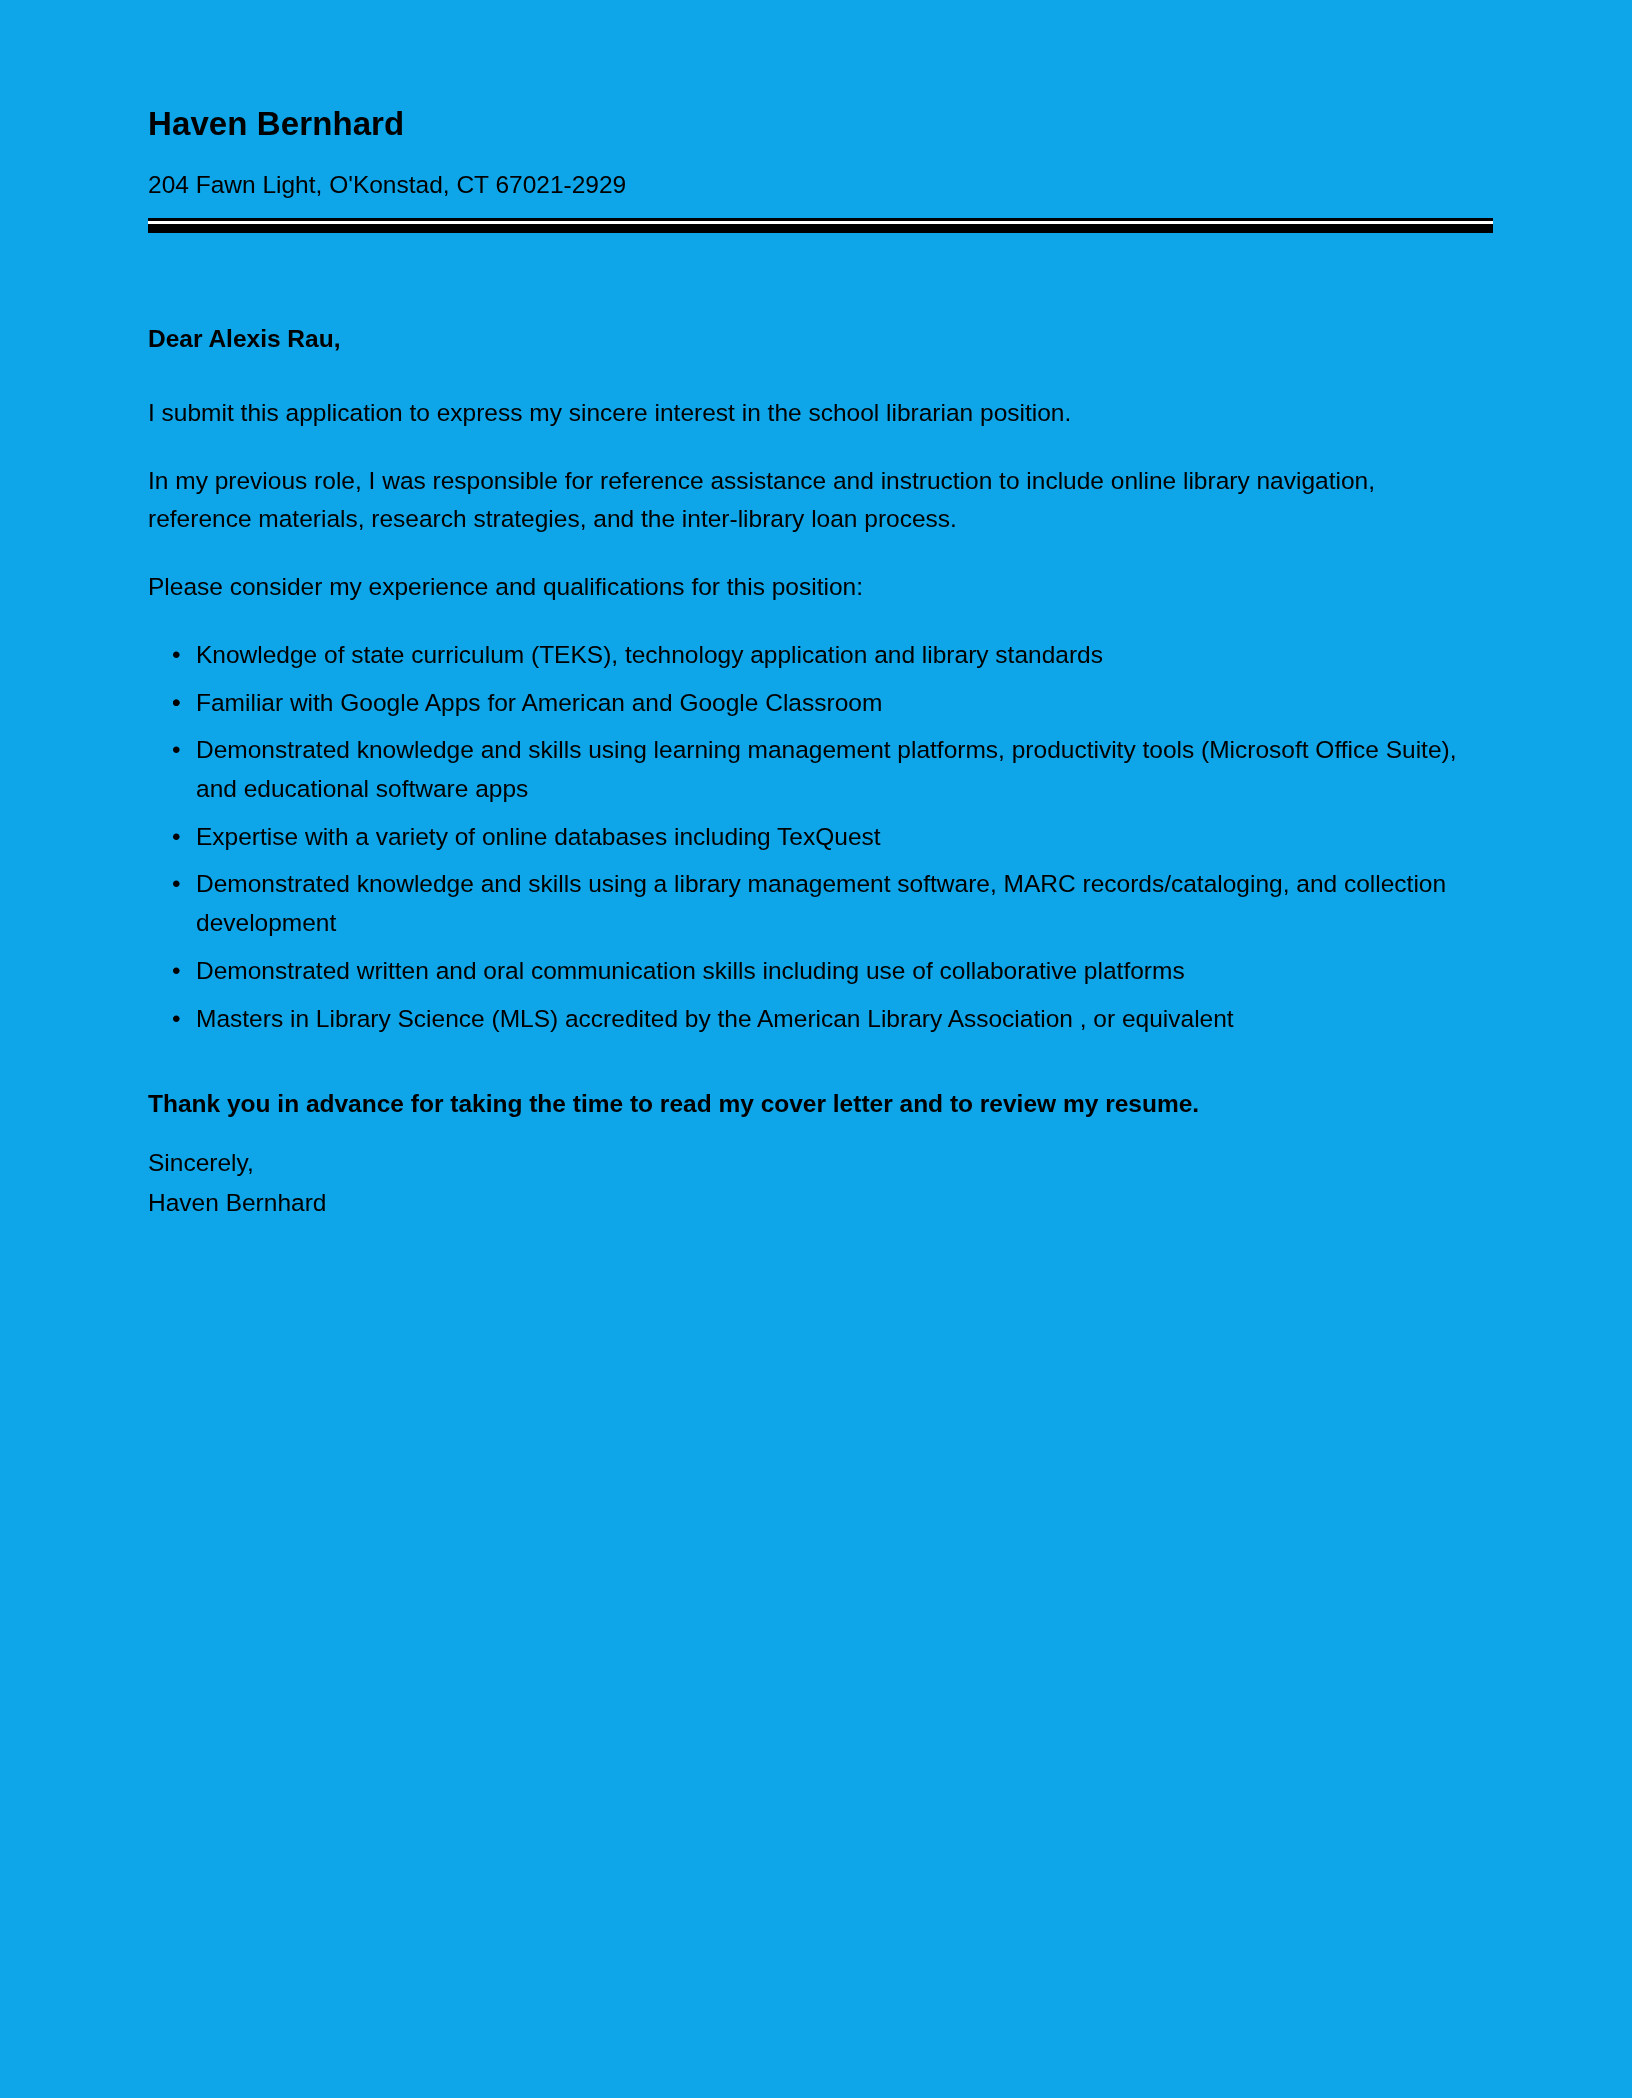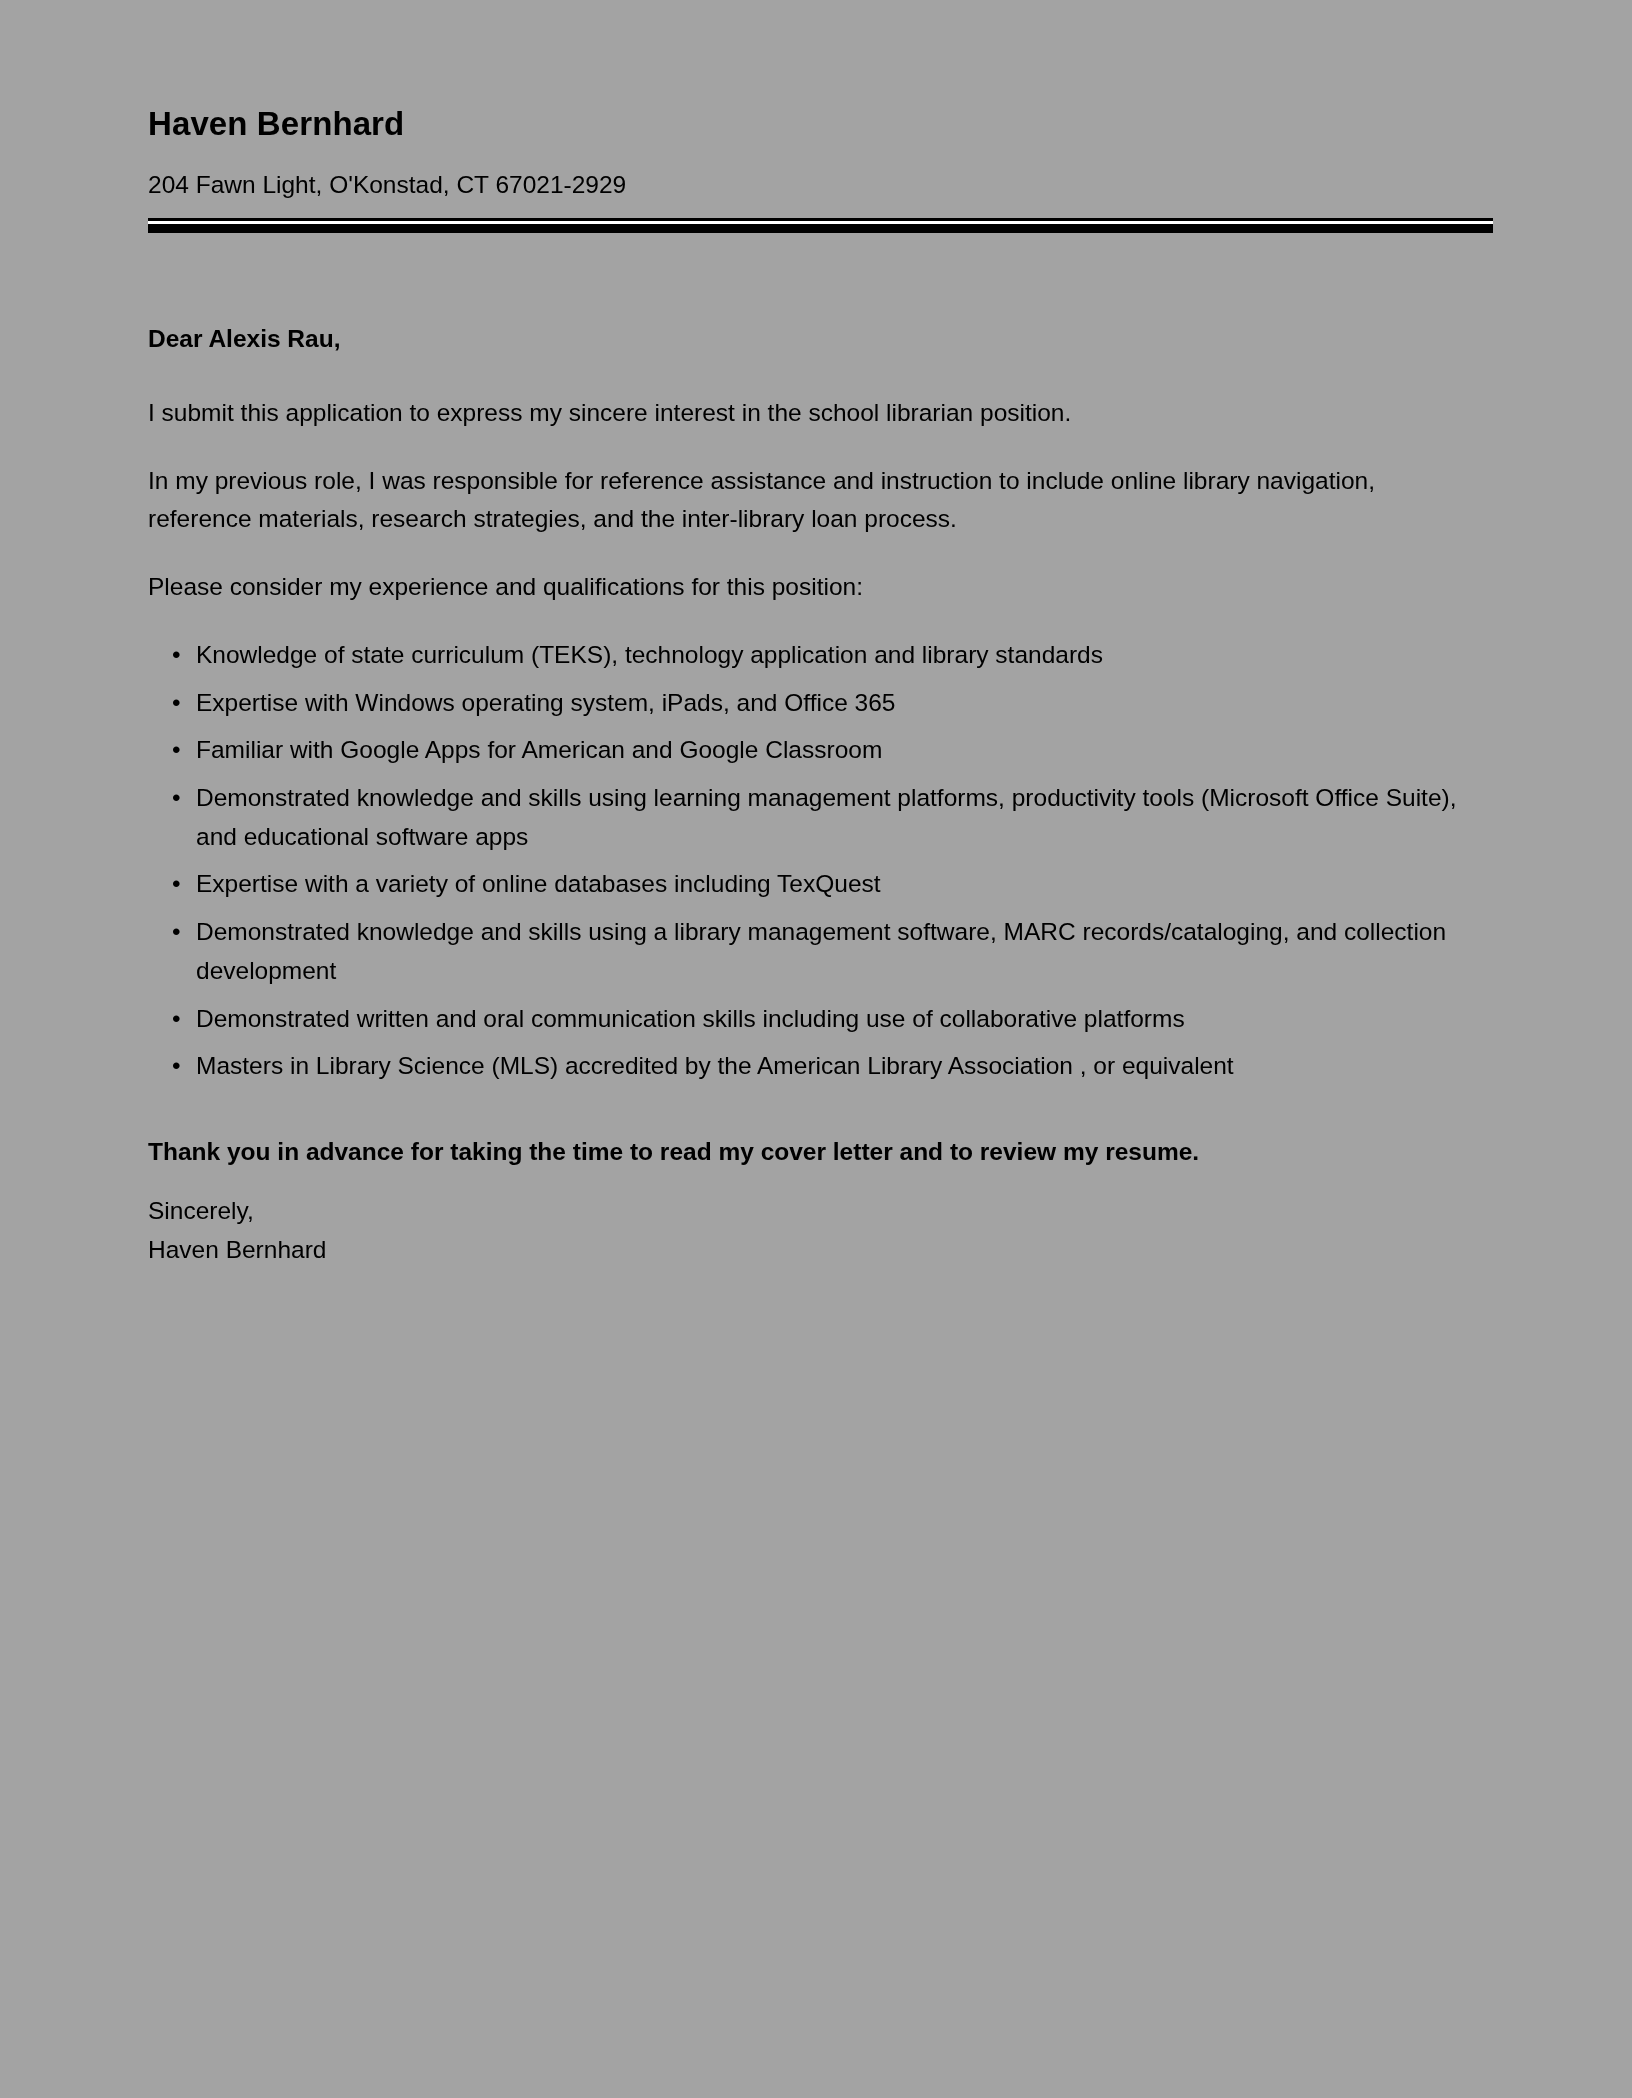--- a/index.html
+++ b/index.html
@@ -12,21 +12,21 @@
     height: 2098px;
     font-family: "Liberation Sans", sans-serif;
     color: #000000;
     -webkit-font-smoothing: antialiased;
   }
 
   .page {
     position: relative;
     width: 1632px;
     height: 2098px;
-    background: #a3a3a3;
+    background: #0ea5e9;
     box-sizing: border-box;
     padding: 0;
     overflow: hidden;
   }
 
   .content {
     position: absolute;
     left: 148px;
     top: 0;
     width: 1345px;
@@ -159,21 +159,20 @@
 
       <p class="para">Please consider my experience and qualifications for this position:</p>
 
       <ul class="bullet-list">
         <li class="bullet-item">
           <span class="bullet-dot">•</span>
           <span>Knowledge of state curriculum (TEKS), technology application and library standards</span>
         </li>
         <li class="bullet-item">
           <span class="bullet-dot">•</span>
-          <span>Expertise with Windows operating system, iPads, and Office 365</span>
         </li>
         <li class="bullet-item">
           <span class="bullet-dot">•</span>
           <span>Familiar with Google Apps for American and Google Classroom</span>
         </li>
         <li class="bullet-item">
           <span class="bullet-dot">•</span>
           <span>Demonstrated knowledge and skills using learning management platforms, productivity tools (Microsoft Office Suite), and educational software apps</span>
         </li>
         <li class="bullet-item">

